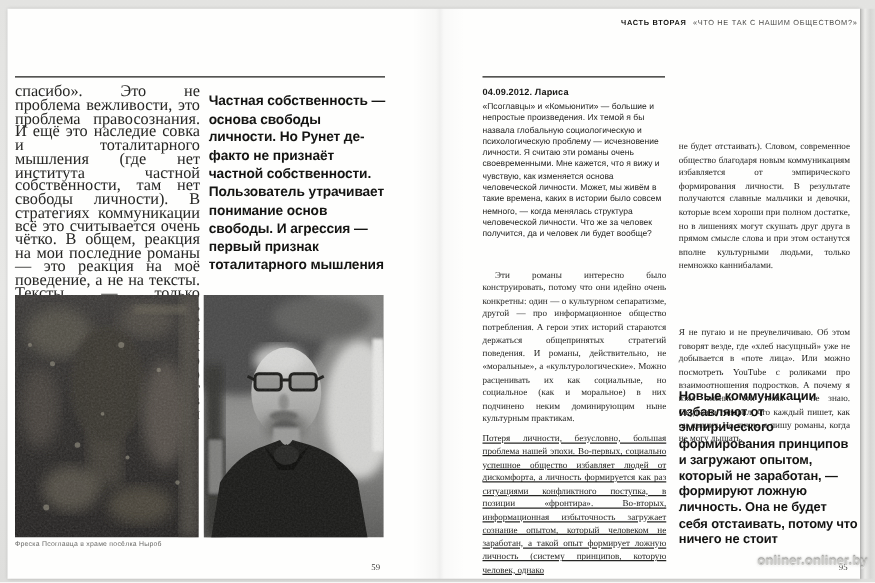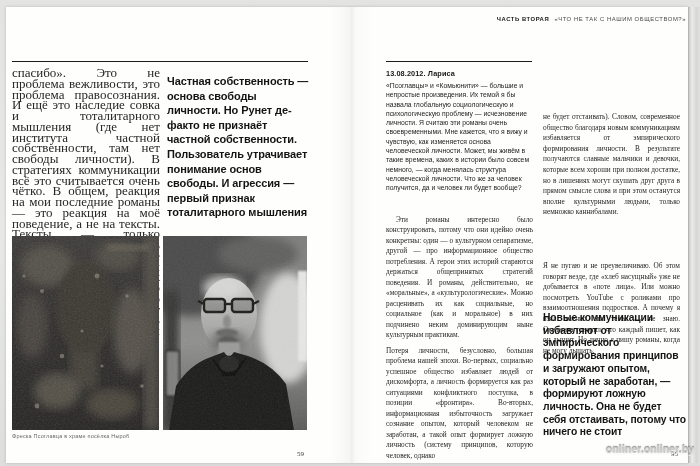--- a/index.html
+++ b/index.html
@@ -52,21 +52,21 @@
     font-size:5.5px;letter-spacing:0.2px;color:#68686б;color:#686866;
   }
   .pagenum{position:absolute;font-family:"Liberation Serif","DejaVu Serif",serif;font-size:7px;color:#3c3c3a;}
   .pagenum-left{left:297px;top:450px;}
   .pagenum-right{left:671px;top:450px;}
   .qa-col{position:absolute;left:386px;top:69px;width:147px;}
   .qa-date{font-weight:bold;font-size:7.3px;color:#181816;margin:0 0 3px 0;letter-spacing:0.1px;}
   .qa-question{font-size:6.8px;line-height:9.3px;color:#232321;margin:0;}
   .qa-col .serif{position:static;font-size:7.3px;line-height:10.5px;}
   .answer-1{margin-top:22px;text-indent:10px;}
-  .answer-2{margin-top:5px;}
+  .answer-2{margin-top:5px;text-decoration:underline;}
   .col2{position:absolute;left:543px;top:69px;width:137px;}
   .col2 .serif{position:static;font-size:7.3px;line-height:10.6px;margin-top:43px;}
   .col2-p2{margin-top:8px;}
   .watermark{
     position:absolute;left:606px;top:444px;z-index:5;
     font-weight:bold;font-size:10px;letter-spacing:0.3px;
     color:#cbcbc8;
     text-shadow:0 1px 1px rgba(255,255,255,0.9),0 -1px 1px rgba(105,105,103,0.8),0 0 2px rgba(120,120,118,0.5);
   }
 </style>
@@ -186,21 +186,21 @@
       <rect width="144" height="194" filter="url(#p-grain)" opacity="0.12"></rect>
     </svg>
   </figure>
 
   <div class="photo-caption">Фреска Псоглавца в храме посёлка Ныроб</div>
   <div class="pagenum pagenum-left">59</div>
 
   <div class="rule rule-right"></div>
 
   <div class="qa-col">
-    <div class="qa-date">13.08.2012. Лариса</div>
+    <div class="qa-date">04.09.2012. Лариса</div>
     <div class="qa-question">«Псоглавцы» и «Комьюнити» — большие и непростые произведения. Их темой я бы назвала глобальную социологическую и психологическую проблему — исчезновение личности. Я считаю эти романы очень своевременными. Мне кажется, что я вижу и чувствую, как изменяется основа человеческой личности. Может, мы живём в такие времена, каких в истории было совсем немного, — когда менялась структура человеческой личности. Что же за человек получится, да и человек ли будет вообще?</div>
     <p class="serif answer-1" lang="ru">Эти романы интересно было конструировать, потому что они идейно очень конкретны: один — о культурном сепаратизме, другой — про информационное общество потребления. А герои этих историй стараются держаться общепринятых стратегий поведения. И романы, действительно, не «моральные», а «культурологические». Можно расценивать их как социальные, но социальное (как и моральное) в них подчинено неким доминирующим ныне культурным практикам.</p>
     <p class="serif answer-2" lang="ru">Потеря личности, безусловно, большая проблема нашей эпохи. Во-первых, социально успешное общество избавляет людей от дискомфорта, а личность формируется как раз ситуациями конфликтного поступка, в позиции «фронтира». Во-вторых, информационная избыточность загружает сознание опытом, который человеком не заработан, а такой опыт формирует ложную личность (систему принципов, которую человек, однако</p>
   </div>
 
   <div class="col2">
     <p class="serif" lang="ru">не будет отстаивать). Словом, современное общество благодаря новым коммуникациям избавляется от эмпирического формирования личности. В результате получаются славные мальчики и девочки, которые всем хороши при полном достатке, но в лишениях могут скушать друг друга в прямом смысле слова и при этом останутся вполне культурными людьми, только немножко каннибалами.</p>
     <p class="serif col2-p2" lang="ru">Я не пугаю и не преувеличиваю. Об этом говорят везде, где «хлеб насущный» уже не добывается в «поте лица». Или можно посмотреть YouTube с роликами про взаимоотношения подростков. А почему я взял именно эти темы — не знаю. Окуджава говорил, что каждый пишет, как он дышит. Но лично я пишу романы, когда не могу дышать.</p>
   </div>
 

